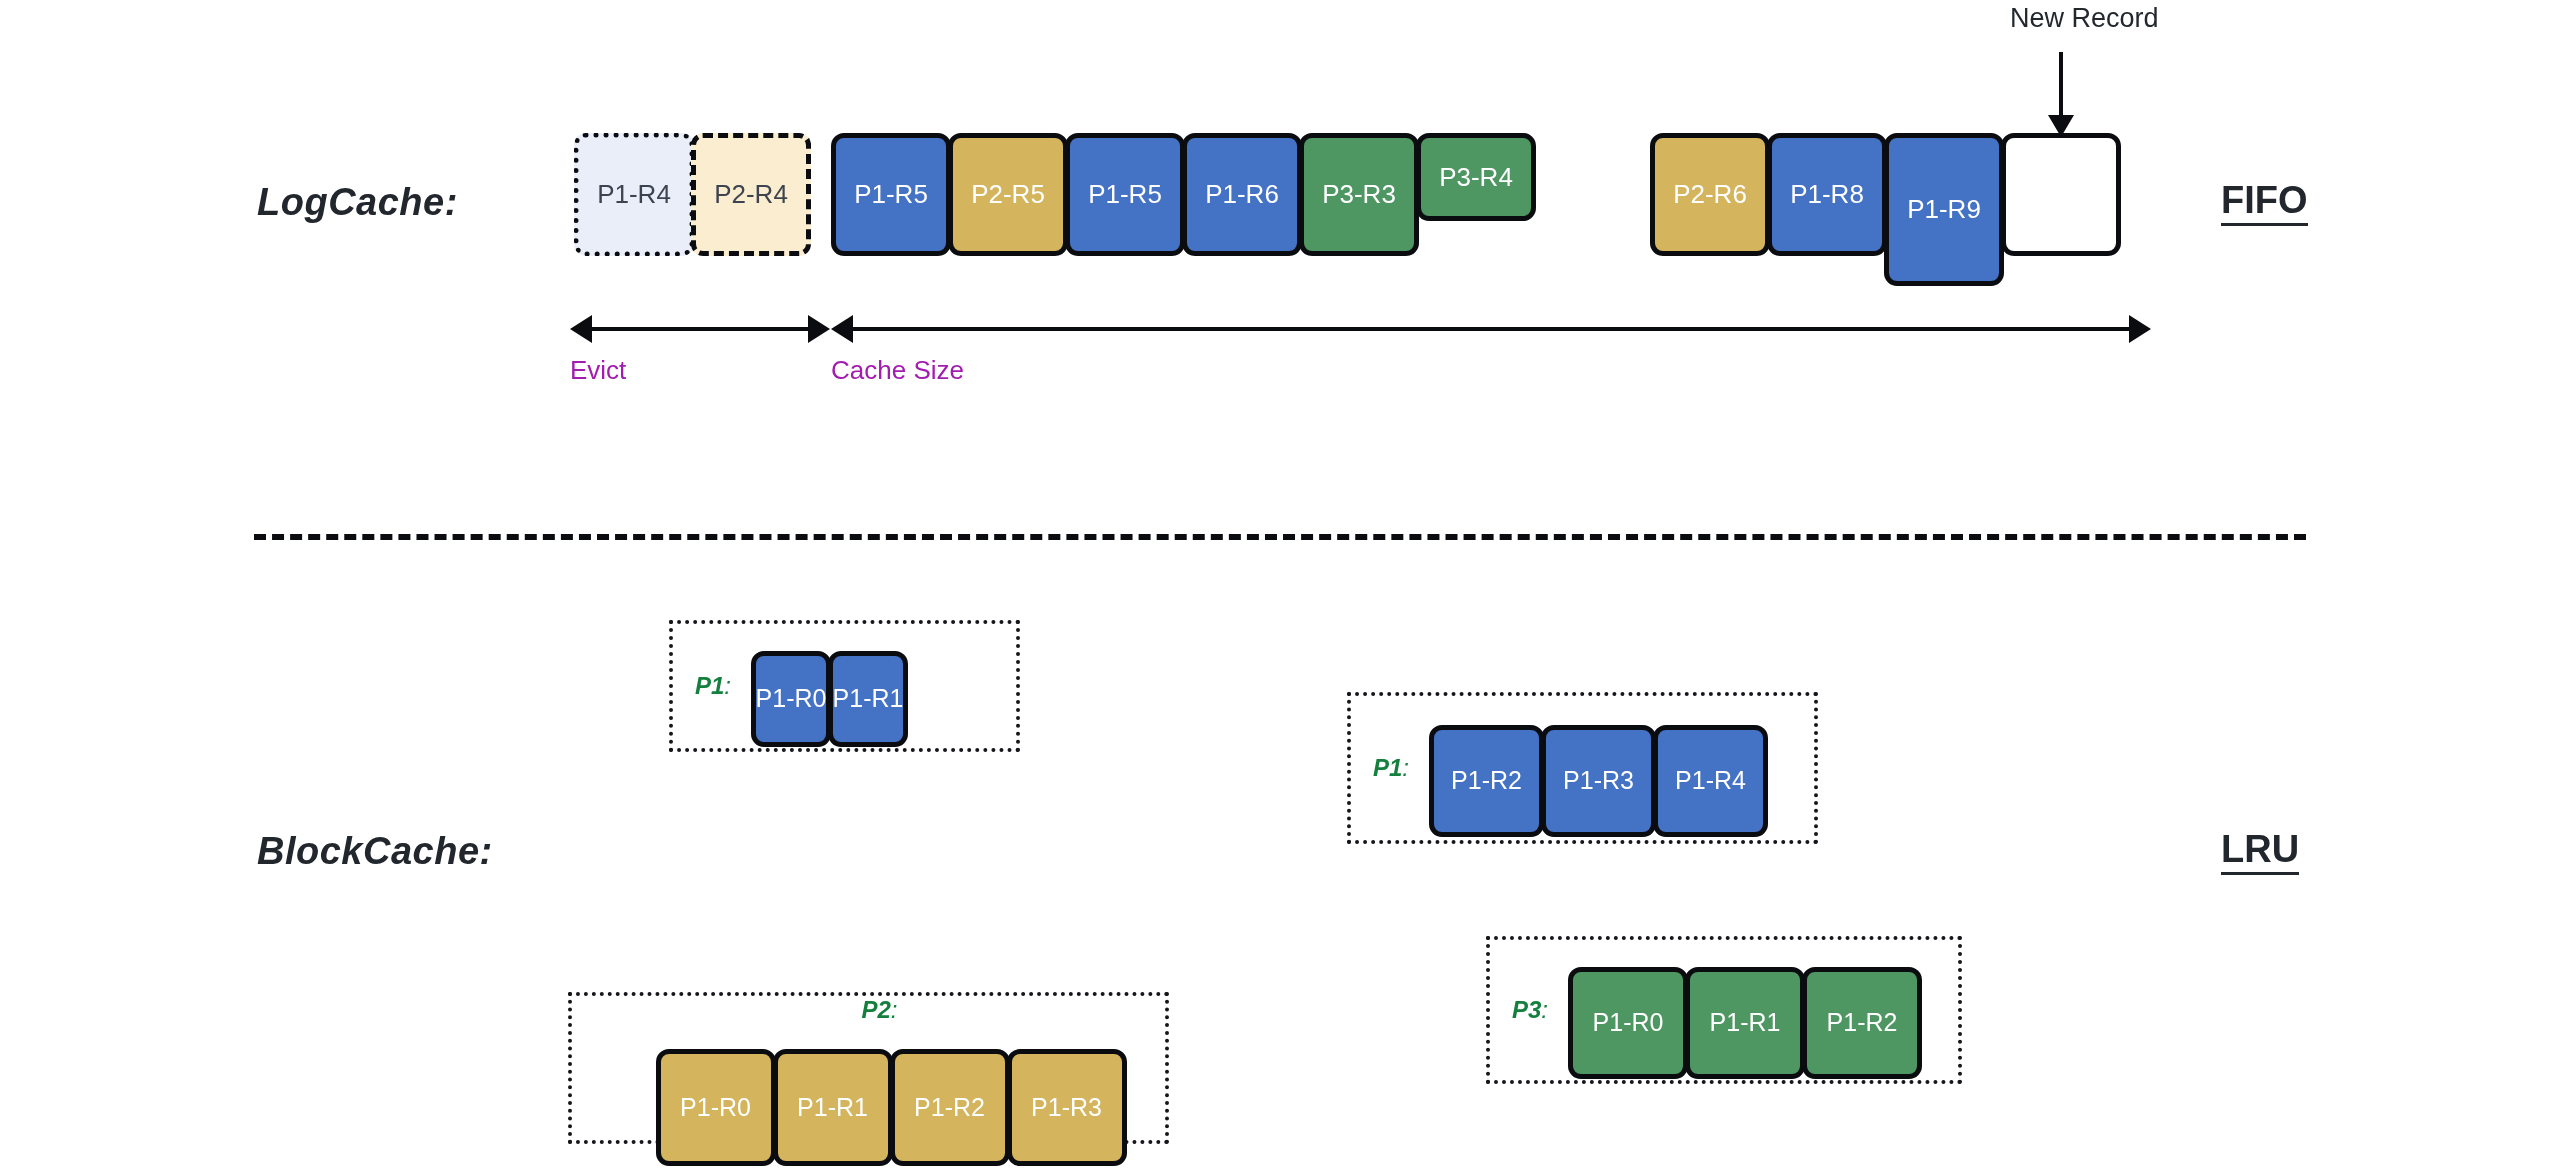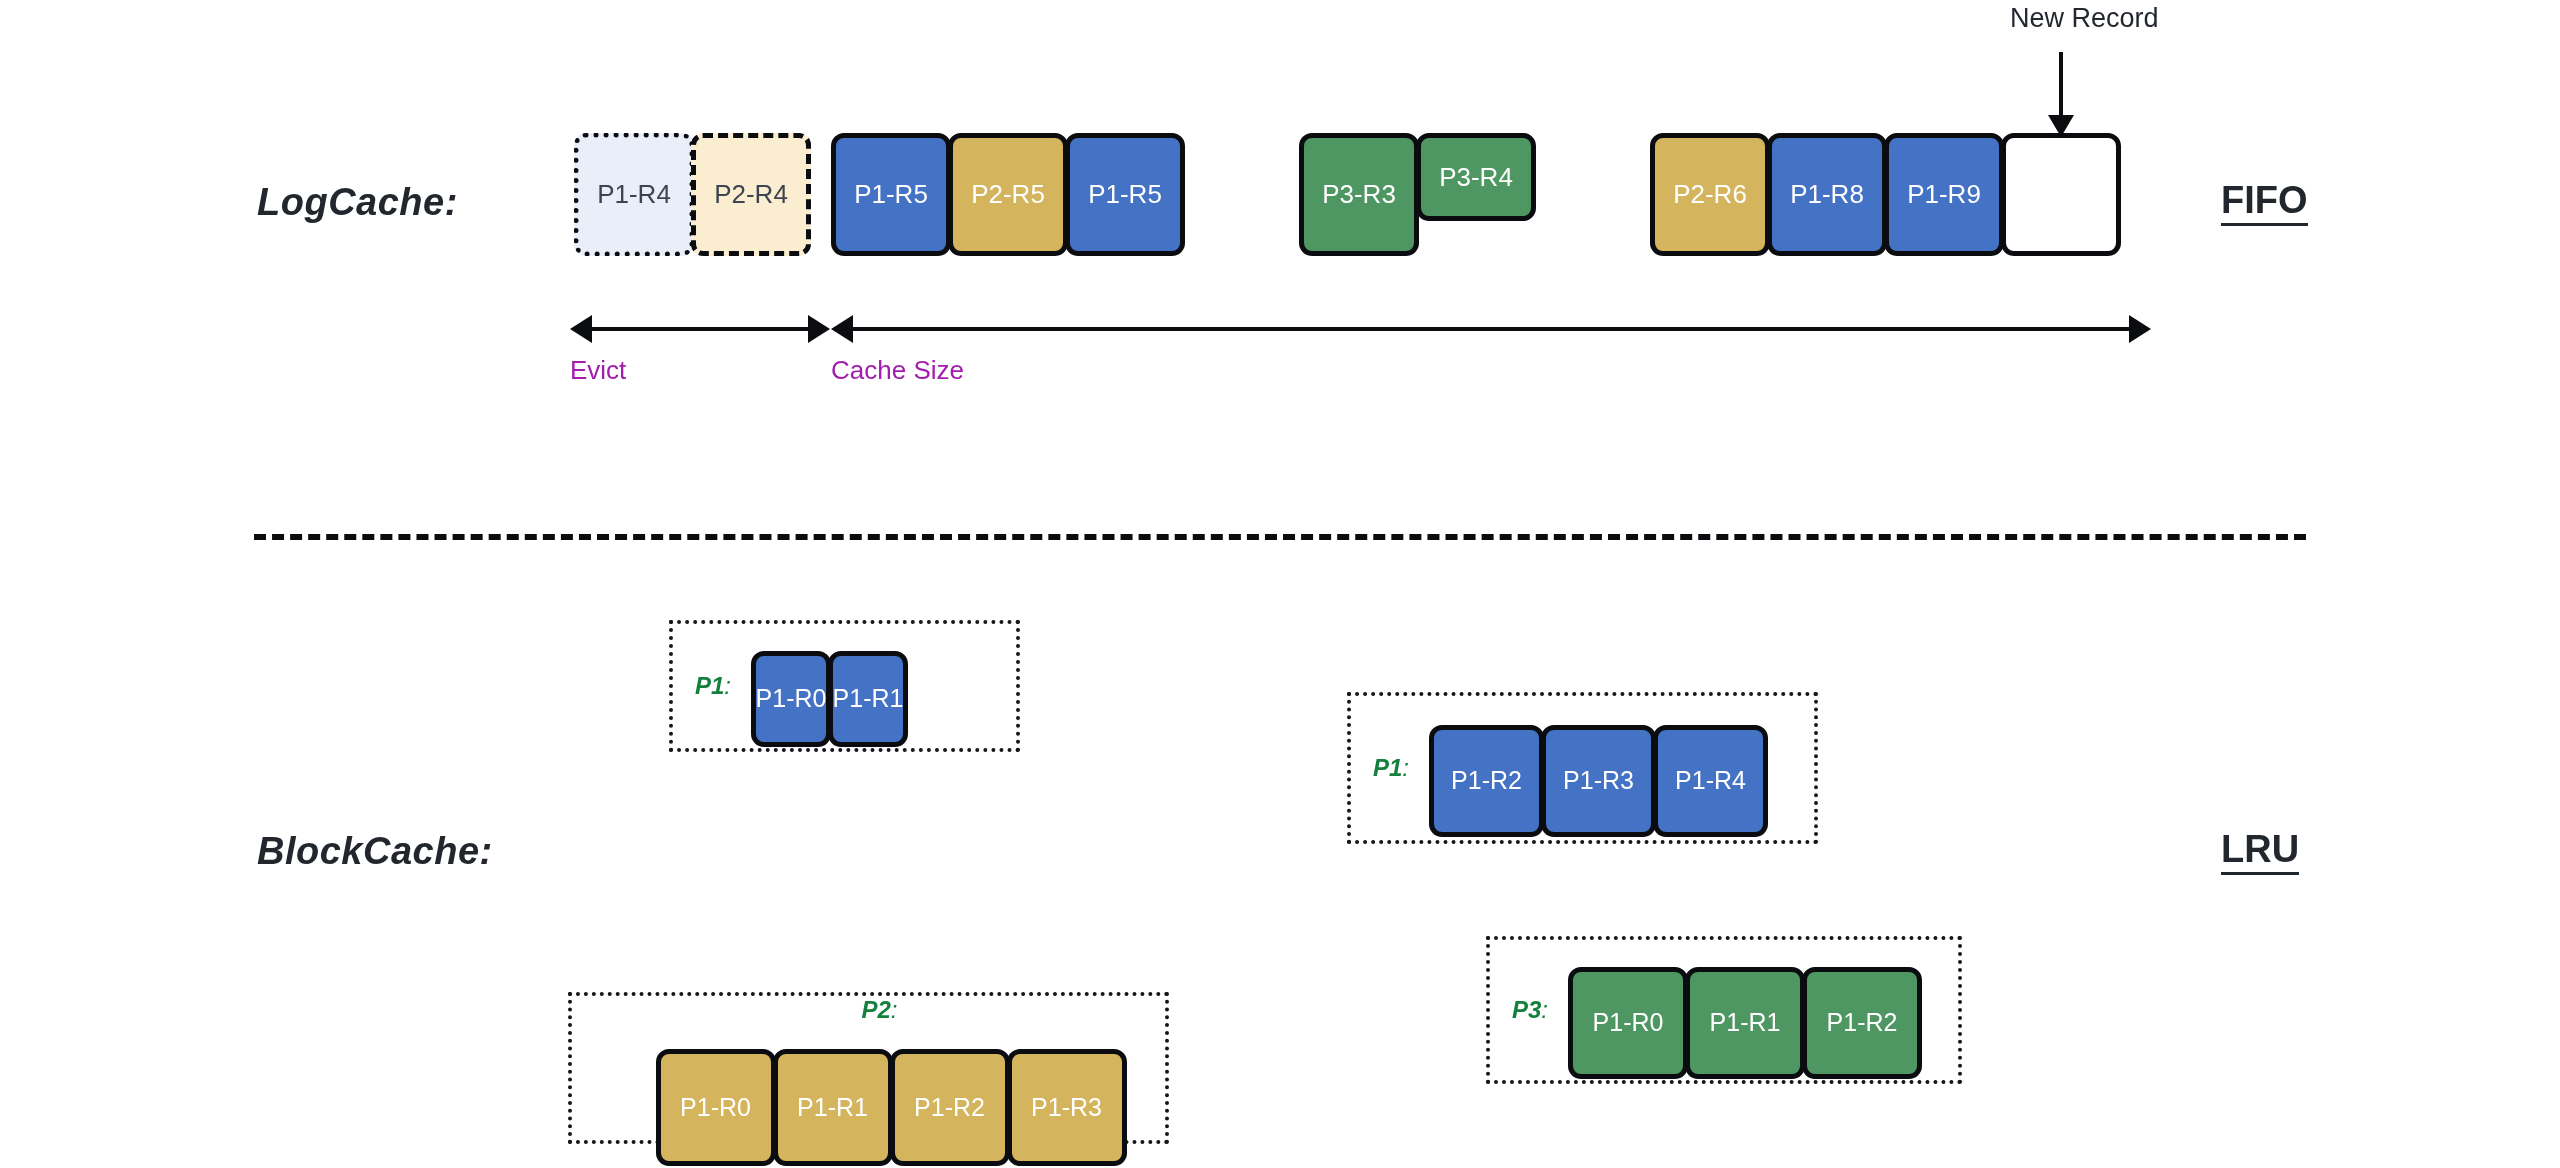--- a/index.html
+++ b/index.html
@@ -178,25 +178,26 @@
   <div class="section-title abs" style="left:257px; top:181px;">LogCache:</div>
 
   <div class="policy-tag abs" style="left:2221px; top:181px;">FIFO</div>
 
   <div class="cell ghost-dotted" style="left:574px; top:133px; width:120px; height:123px;">P1-R4</div>
   <div class="cell ghost-dashed" style="left:691px; top:133px; width:120px; height:123px;">P2-R4</div>
 
   <div class="cell solid blue" style="left:831px; top:133px; width:120px; height:123px;">P1-R5</div>
   <div class="cell solid gold" style="left:948px; top:133px; width:120px; height:123px;">P2-R5</div>
   <div class="cell solid blue" style="left:1065px; top:133px; width:120px; height:123px;">P1-R5</div>
+  <div class="cell solid blue" style="left:1182px; top:133px; width:120px; height:123px;">P1-R6</div>
   <div class="cell solid green" style="left:1299px; top:133px; width:120px; height:123px;">P3-R3</div>
   <div class="cell solid green" style="left:1416px; top:133px; width:120px; height:88px;">P3-R4</div>
   <div class="cell solid gold" style="left:1650px; top:133px; width:120px; height:123px;">P2-R6</div>
   <div class="cell solid blue" style="left:1767px; top:133px; width:120px; height:123px;">P1-R8</div>
-  <div class="cell solid blue" style="left:1884px; top:133px; width:120px; height:123px;">P1-R9</div>
+  <div class="cell solid blue" style="left:1884px; top:133px; width:120px; height:153px;">P1-R9</div>
   <div class="cell solid empty" style="left:2001px; top:133px; width:120px; height:123px;"></div>
 
   <div class="callout-label" style="left:2010px; top:3px;">New Record</div>
   <div class="callout-shaft" style="left:2059px; top:52px; height:72px;"></div>
   <div class="callout-head" style="left:2048px; top:115px;"></div>
 
   <div class="measure-line" style="left:590px; top:327px; width:220px;"></div>
   <div class="arrow-head left" style="left:570px; top:315px;"></div>
   <div class="arrow-head right" style="left:808px; top:315px;"></div>
   <div class="measure-label" style="left:570px; top:355px; width:260px;">Evict</div>

